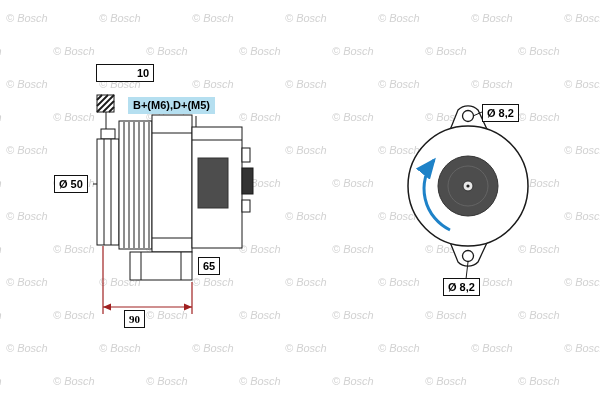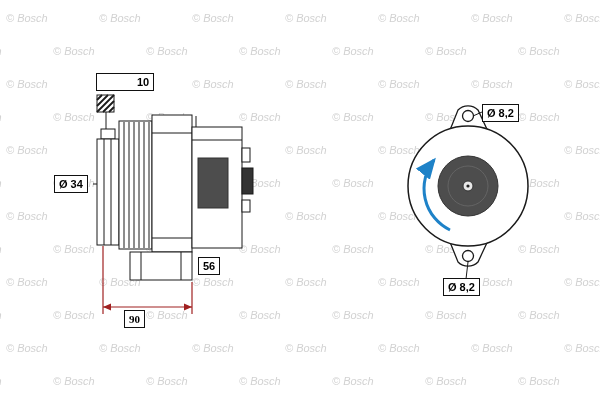--- a/index.html
+++ b/index.html
@@ -187,26 +187,27 @@
 
       <path d="M 450 230 A 46 46 0 0 1 434 160" stroke="#1e82c8" stroke-width="3" marker-end="url(#arrowblue)"></path>
 
       <g stroke="#1a1a1a" stroke-width="1">
         <line x1="482" y1="112" x2="473" y2="116"></line>
         <line x1="466" y1="279" x2="468" y2="262"></line>
       </g>
     </g>
   </svg>
 
-  <div class="label-box" style="left:96px;top:73px;padding-left:40px;">10</div>
-
-
-  <div class="label-box" style="left:54px;top:175px;">Ø 34</div>
-
-  <div class="label-box" style="left:198px;top:257px;">56</div>
+  <div class="label-box" style="left:96px;top:64px;padding-left:40px;">10</div>
+
+  <div class="label-highlight" style="left:128px;top:97px;">B+(M6),D+(M5)</div>
+
+  <div class="label-box" style="left:54px;top:175px;">Ø 50</div>
+
+  <div class="label-box" style="left:198px;top:257px;">65</div>
 
   <div class="label-box" style="left:124px;top:310px;font-family:Liberation Serif, serif;">90</div>
 
   <div class="label-box" style="left:482px;top:104px;">Ø 8,2</div>
 
   <div class="label-box" style="left:443px;top:278px;">Ø 8,2</div>
 
 </div>
 
 </body></html>

